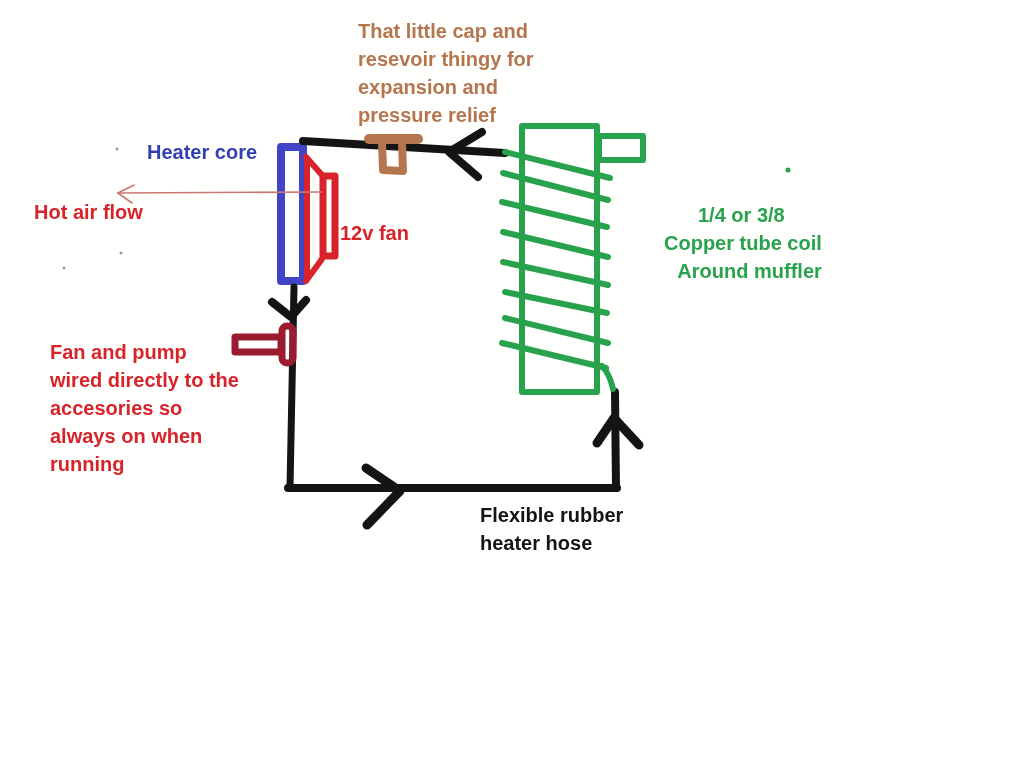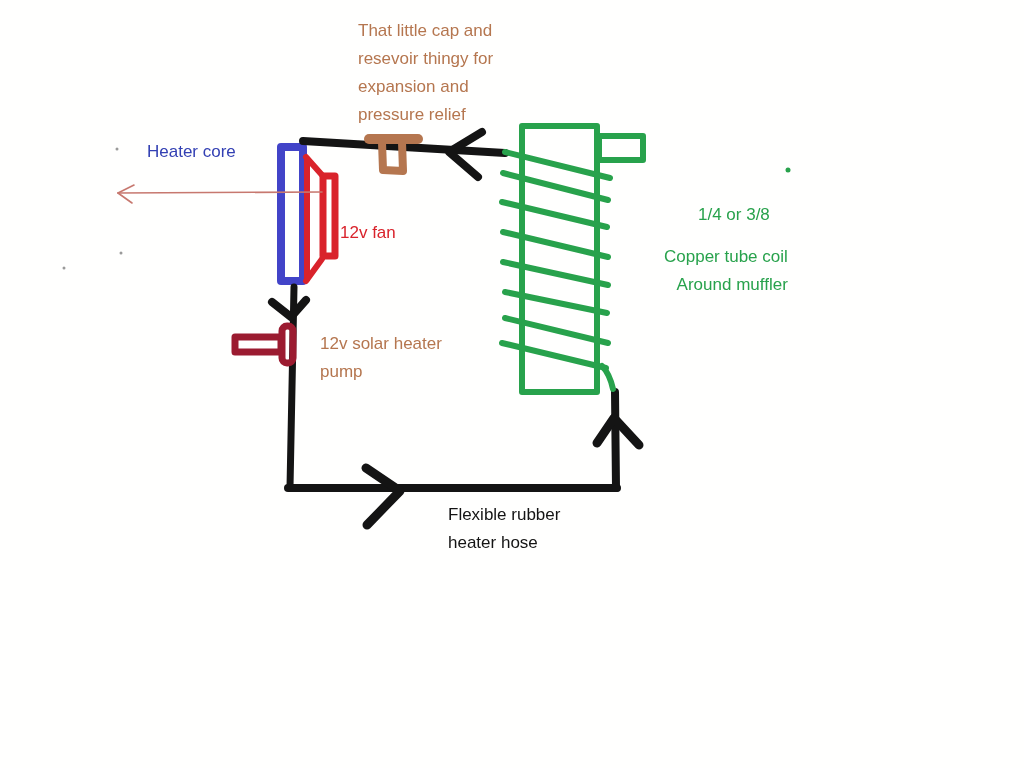--- a/index.html
+++ b/index.html
@@ -4,23 +4,24 @@
 <style>
   html,body{margin:0;padding:0;}
   body{
     width:1024px;height:768px;background:#ffffff;overflow:hidden;
     font-family:"Liberation Sans", sans-serif;
   }
   #canvas{position:relative;width:1024px;height:768px;background:#fffffe;}
   svg.drawing{position:absolute;left:0;top:0;}
   .label{
     position:absolute;
-    font-size:17px;line-height:28px;
+    font-size:20px;line-height:28px;
     white-space:pre-line;
     letter-spacing:0px;
+    font-weight:bold;
   }
   .c-brown{color:#b5764f;}
   .c-blue{color:#3340b3;}
   .c-red{color:#d9232b;}
   .c-green{color:#28a24c;text-align:right;}
   .c-black{color:#141414;}
 </style>
 </head>
 <body>
 
@@ -96,28 +97,32 @@
     </g>
   </svg>
 
   <div class="label c-brown" style="left:358px;top:17px">That little cap and
 resevoir thingy for
 expansion and
 pressure relief</div>
 
   <div class="label c-blue" style="left:147px;top:138px">Heater core</div>
 
+  <div class="label c-red" style="left:34px;top:198px">Hot air flow</div>
 
   <div class="label c-red" style="left:340px;top:219px">12v fan</div>
 
-  <div class="label c-brown" style="left:320px;top:330px">12v solar heater
-pump</div>
 
+  <div class="label c-red" style="left:50px;top:338px">Fan and pump
+wired directly to the
+accesories so
+always on when
+running</div>
 
   <div class="label c-green" style="left:698px;top:201px">1/4 or 3/8</div>
 
-  <div class="label c-green" style="left:664px;top:243px">Copper tube coil
+  <div class="label c-green" style="left:664px;top:229px">Copper tube coil
 Around muffler</div>
 
-  <div class="label c-black" style="left:448px;top:501px">Flexible rubber
+  <div class="label c-black" style="left:480px;top:501px">Flexible rubber
 heater hose</div>
 
 </div>
 
 </body></html>

